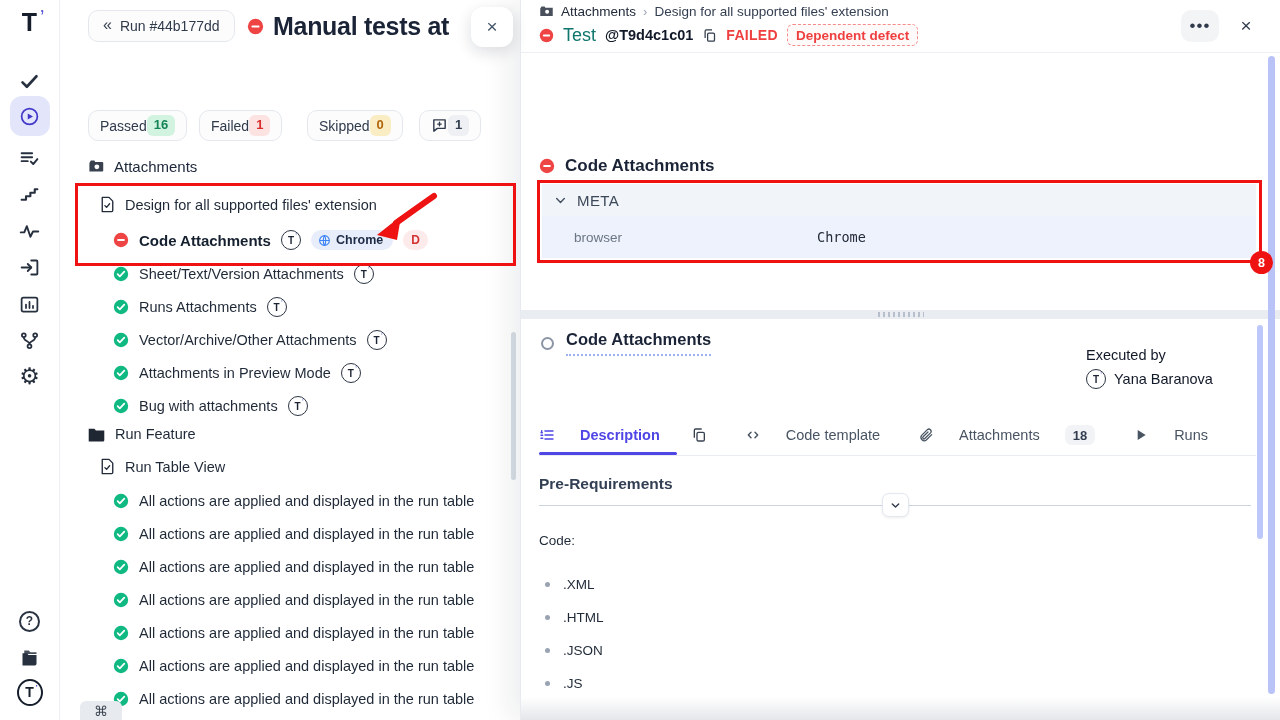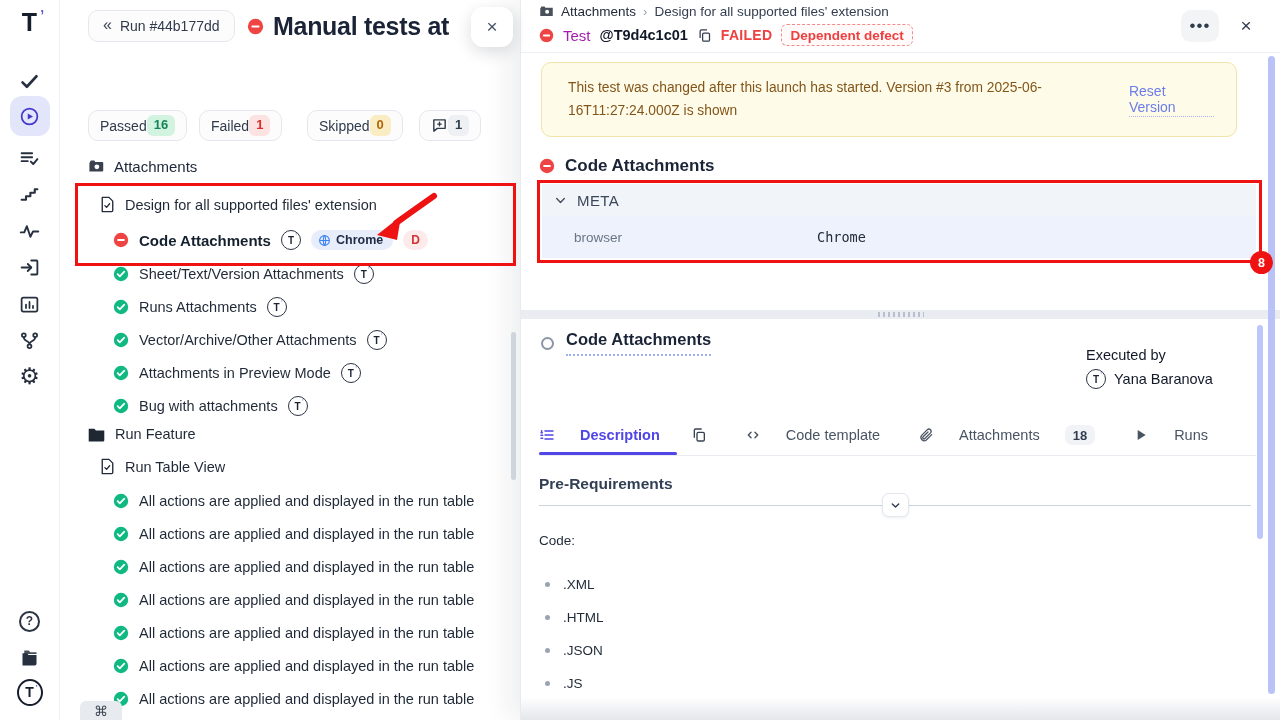--- a/index.html
+++ b/index.html
@@ -74,21 +74,21 @@
   
   .rpanel { left:520px; top:0; width:760px; height:720px; background:#fff; border-left:1px solid #e7eaef;
             box-shadow:-12px 0 26px rgba(15,23,42,.07); }
   .r { position:absolute; }
   .crumb { left:18px; top:4px; display:flex; align-items:center; gap:7px; font-size:13.5px; color:#222b3a; }
   .crumb svg { width:15px; height:15px; color:#49505c; }
   .crumb .sep { color:#9aa3b0; font-size:13px; }
   .crumb .cur { color:#333e50; }
   .testline { left:18px; top:24px; display:flex; align-items:center; gap:9px; }
   .testline svg.st { width:15px; height:15px; }
-  .testline .tl { font-size:15px; color:#a21caf; }
+  .testline .tl { font-size:18px; color:#0f766e; }
   .testline .tid { font-size:14.5px; font-weight:800; color:#111827; }
   .testline .cpy { width:15px; height:15px; color:#333d4d; cursor:pointer; }
   .testline .failed { font-size:14px; font-weight:800; color:#ef4040; letter-spacing:.3px; }
   .badge-defect { border:1.5px dashed #f58a8a; border-radius:6px; padding:2.5px 8px; color:#ef4040;
                   font-size:13.5px; font-weight:800; background:#fffafa; cursor:pointer; }
   .menu-btn { left:660px; top:10px; width:38px; height:32px; background:#f2f4f6; border-radius:10px;
               display:flex; align-items:center; justify-content:center; font-size:17px; letter-spacing:1px; color:#2f3a4b; cursor:pointer; }
   .r-close { left:714px; top:15px; width:22px; height:22px; display:flex; align-items:center; justify-content:center;
              font-size:19px; color:#333d4d; cursor:pointer; }
   .hdr-divider { left:0; top:52px; width:760px; height:1px; background:#eceff3; }
@@ -450,24 +450,20 @@
   </div>
 
   <div class="r menu-btn">
       <span>•••</span>
     </div>
   <div class="r r-close">
       <span>×</span>
     </div>
   <div class="r hdr-divider"></div>
 
-  <div class="r alert">
-    <div class="msg">This test was changed after this launch has started. Version #3 from 2025-06-16T11:27:24.000Z is shown</div>
-    <span class="lnk">Reset Version</span>
-  </div>
 
   <div class="r sec-title">
     <svg viewBox="0 0 20 20">
         <circle cx="10" cy="10" r="9" fill="#ef4444"></circle>
         <rect x="5.2" y="8.8" width="9.6" height="2.5" rx="1.2" fill="#fff"></rect>
       </svg>
     <b>Code Attachments</b>
   </div>
 
   <div class="r meta-head">

